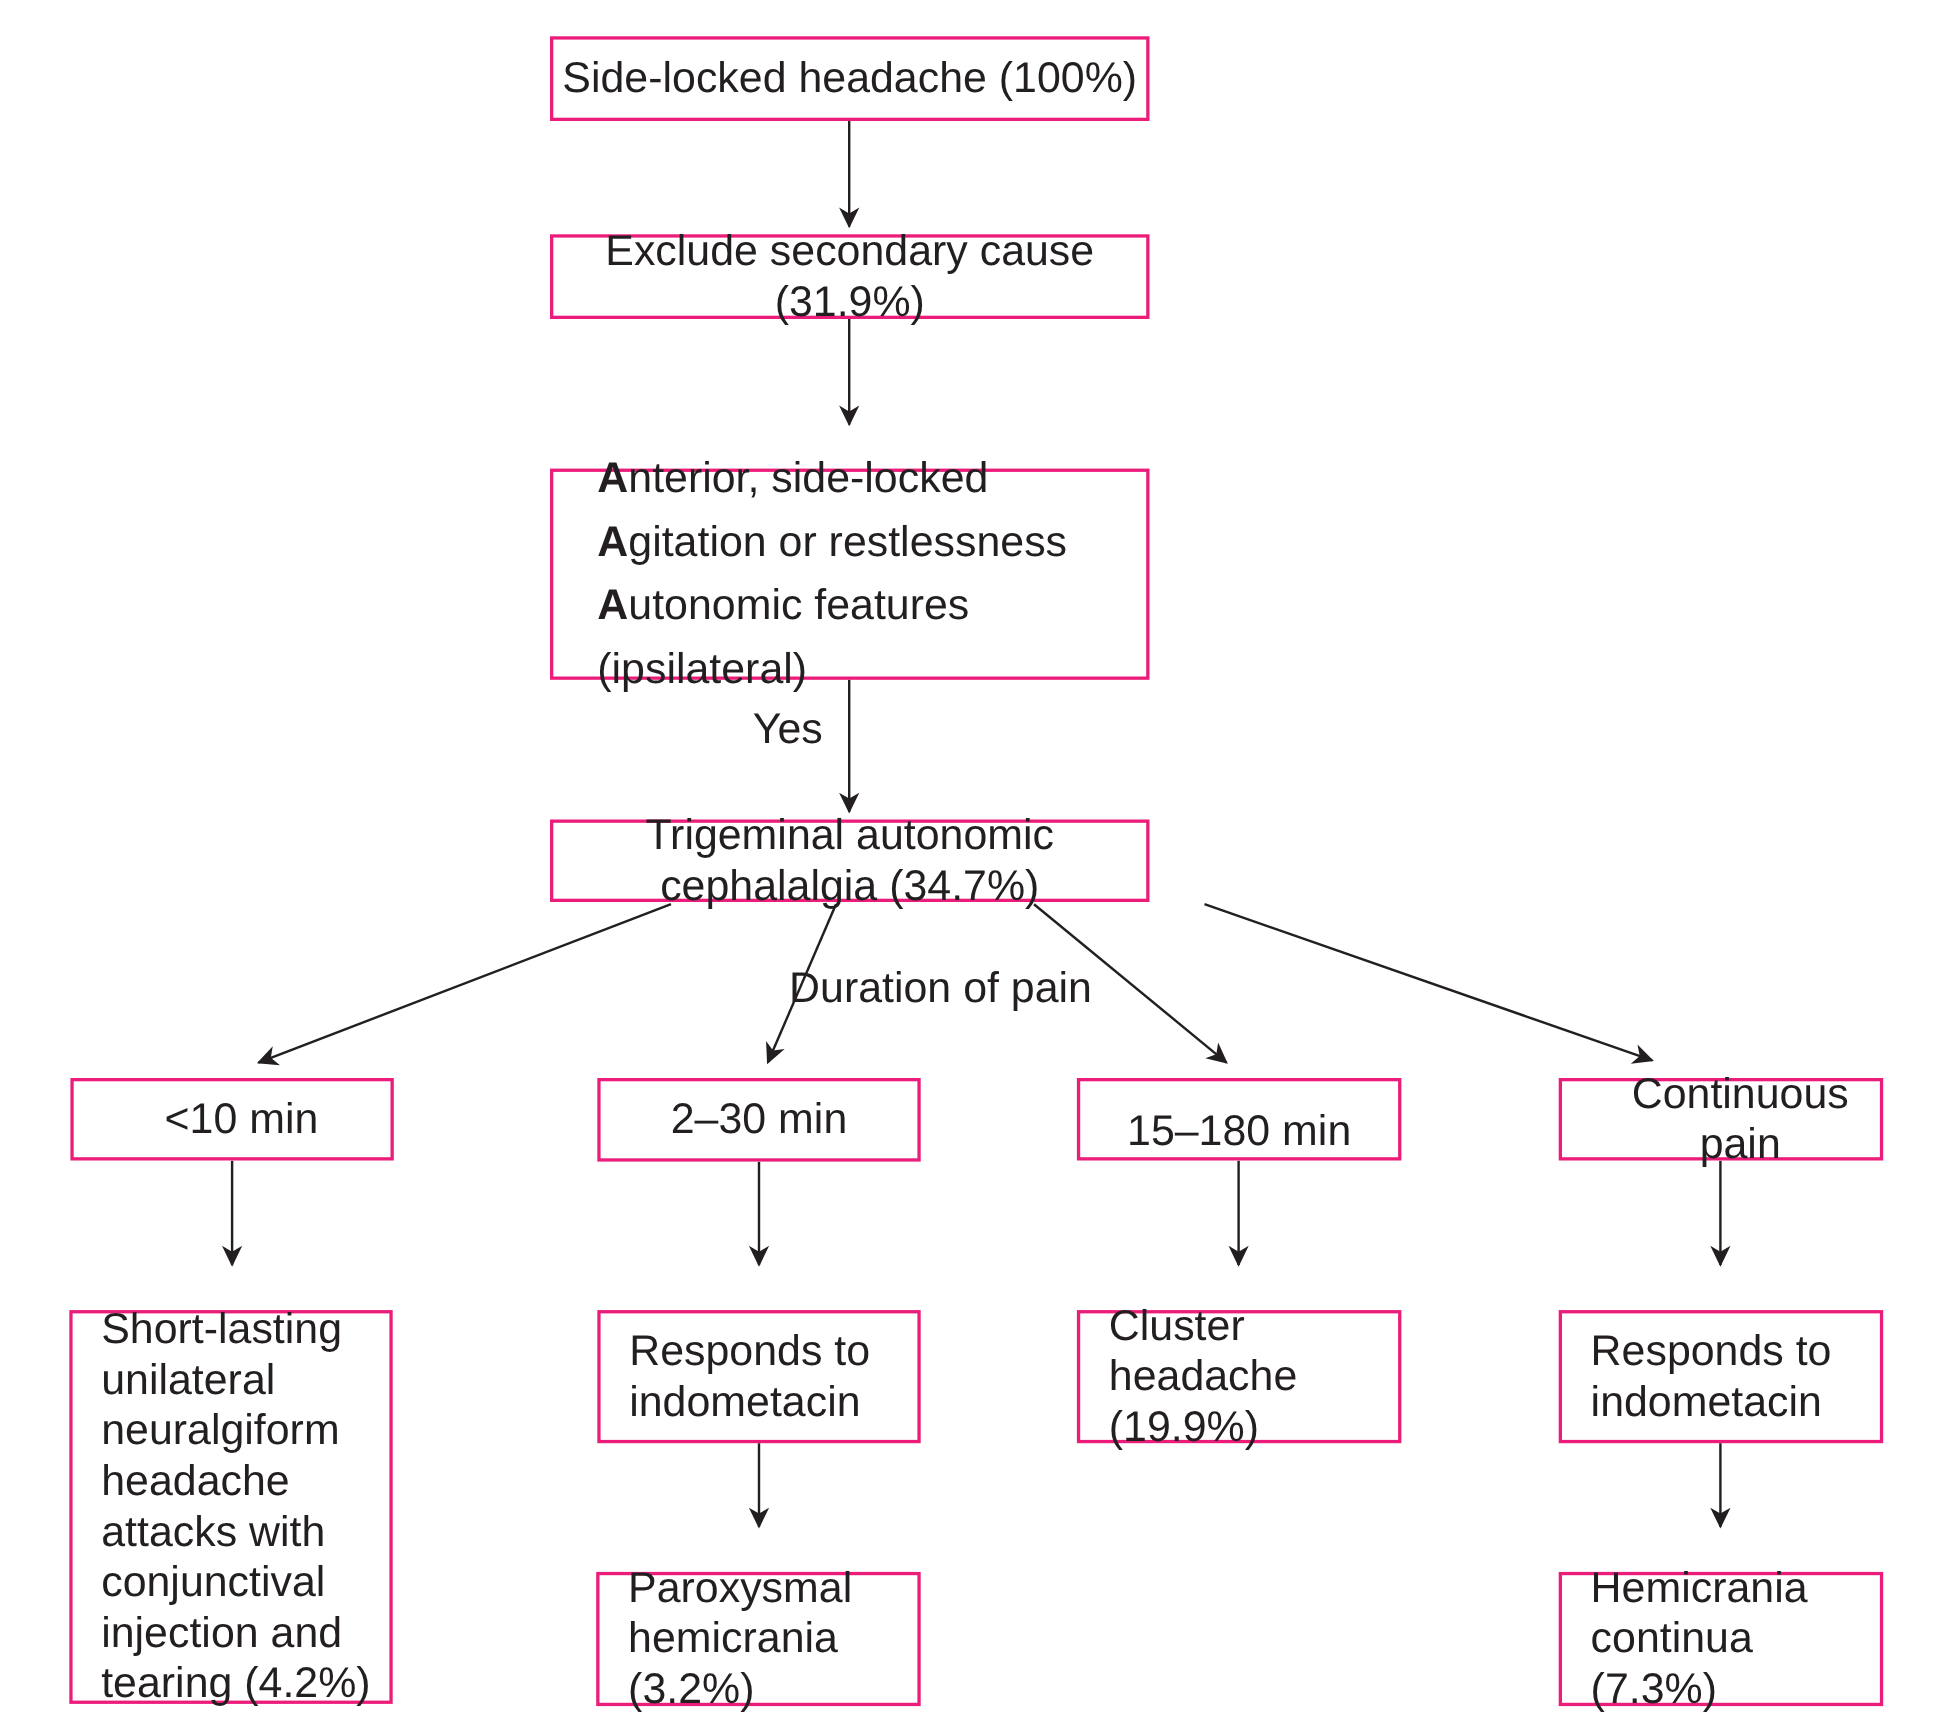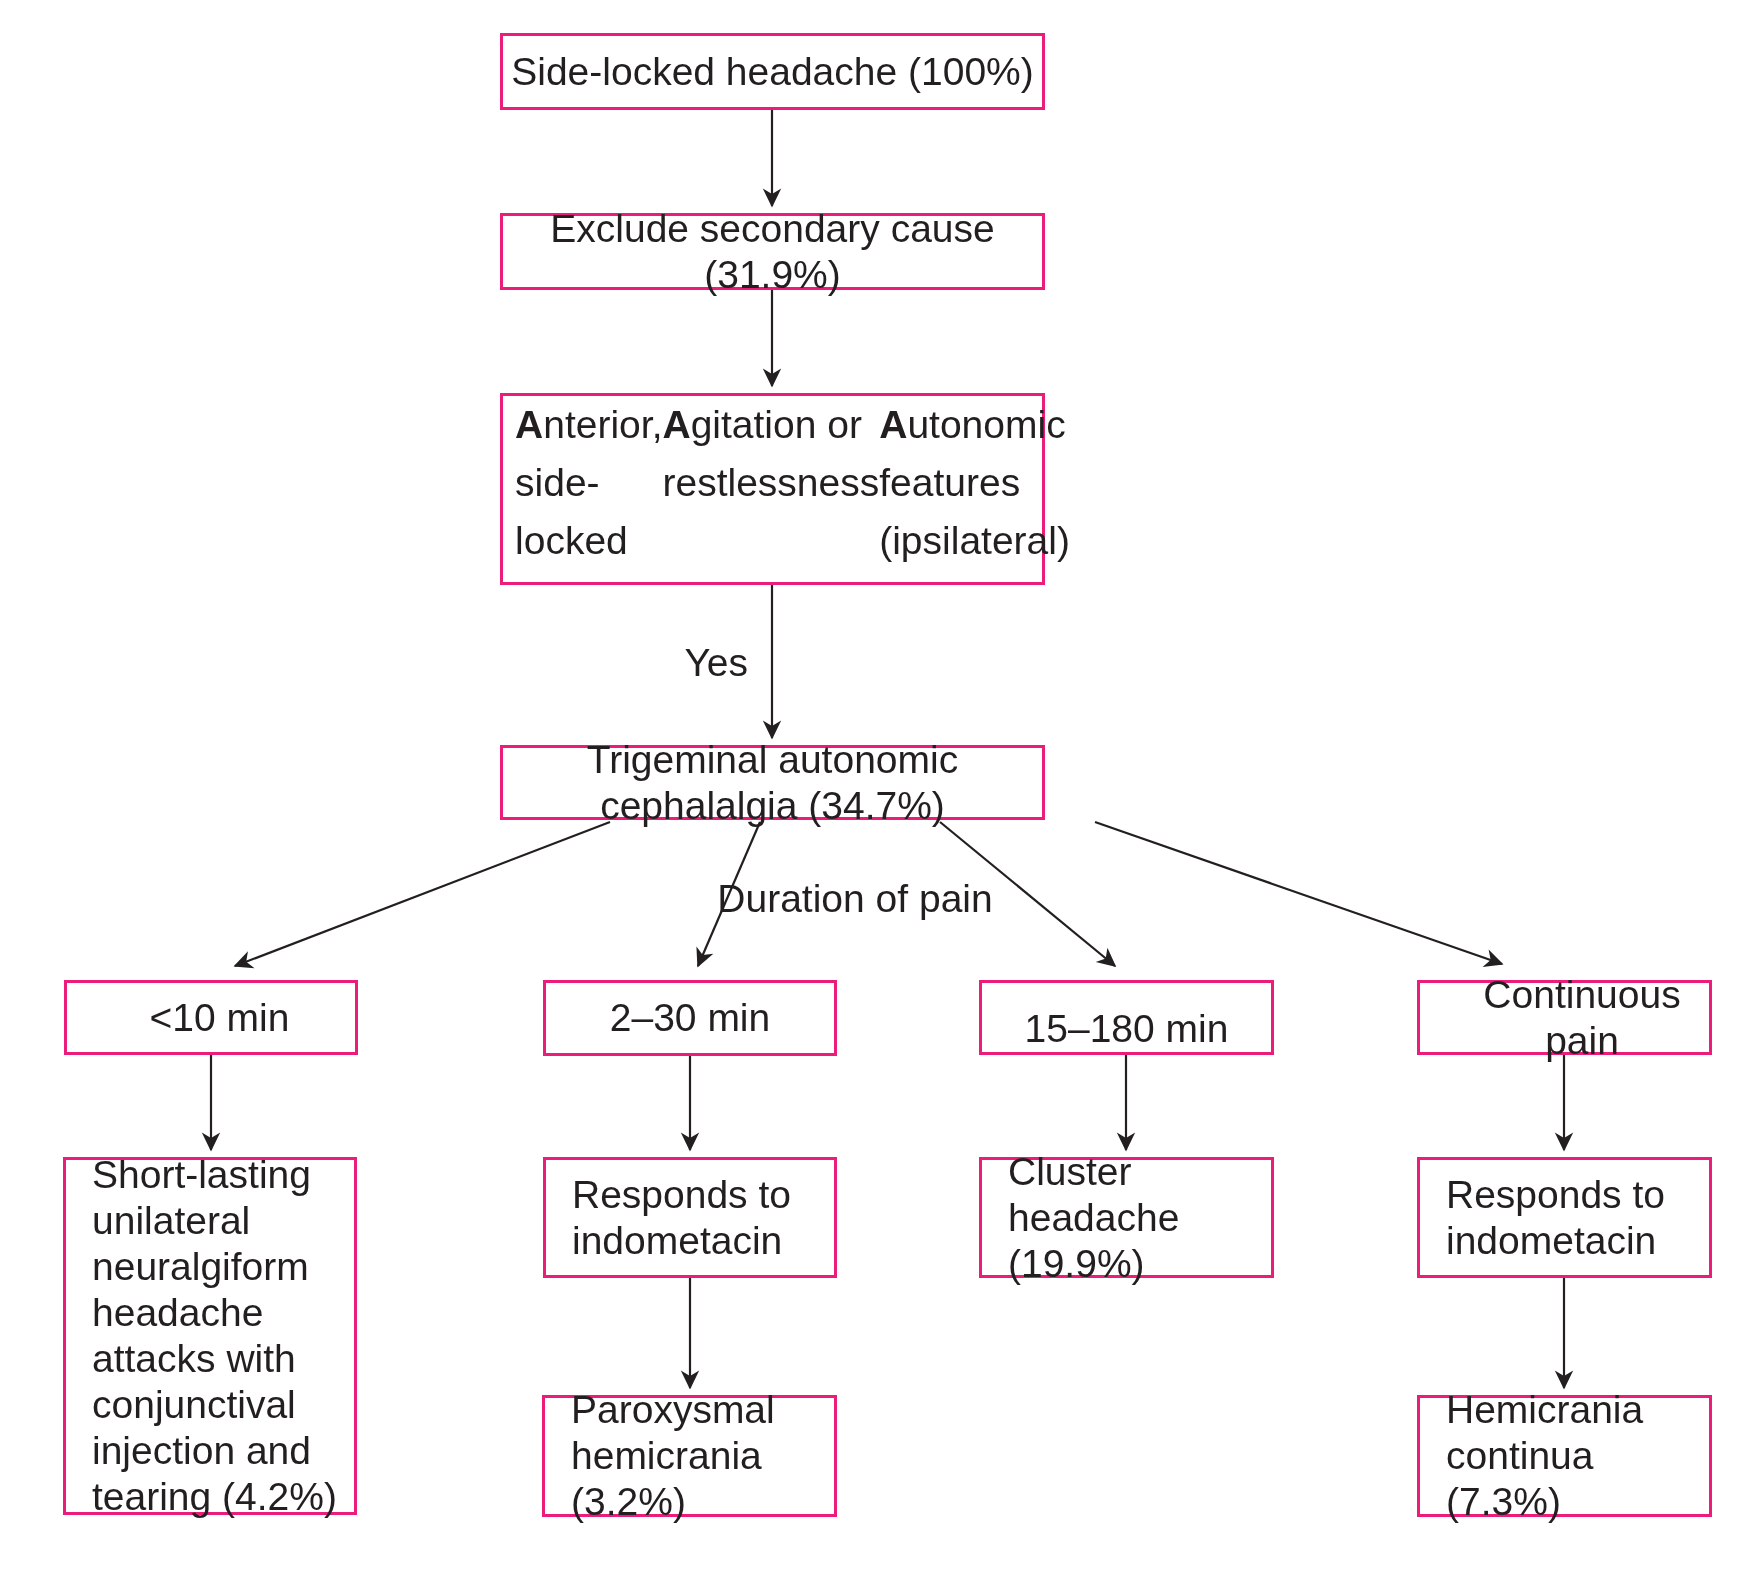--- a/index.html
+++ b/index.html
@@ -34,28 +34,30 @@
     display:flex;
     align-items:center;
     justify-content:center;
     text-align:center;
     line-height:46px;
   }
   .node.left-align{
     justify-content:flex-start;
     text-align:left;
     padding:8px 14px 8px 26px;
+    margin-top:34px;
   }
   .node.aaa{
-    flex-direction:row;
+    flex-direction:column;
     align-items:flex-start;
     justify-content:center;
     text-align:left;
     padding-left:40px;
     line-height:58px;
+    margin-top:33px;
   }
   .lead{font-weight:700;}
   .edge-label{
     position:absolute;
     line-height:30px;
     white-space:nowrap;
   }
   .edge-label.yes{
     left:600px; top:648px; width:148px;
     text-align:right;

